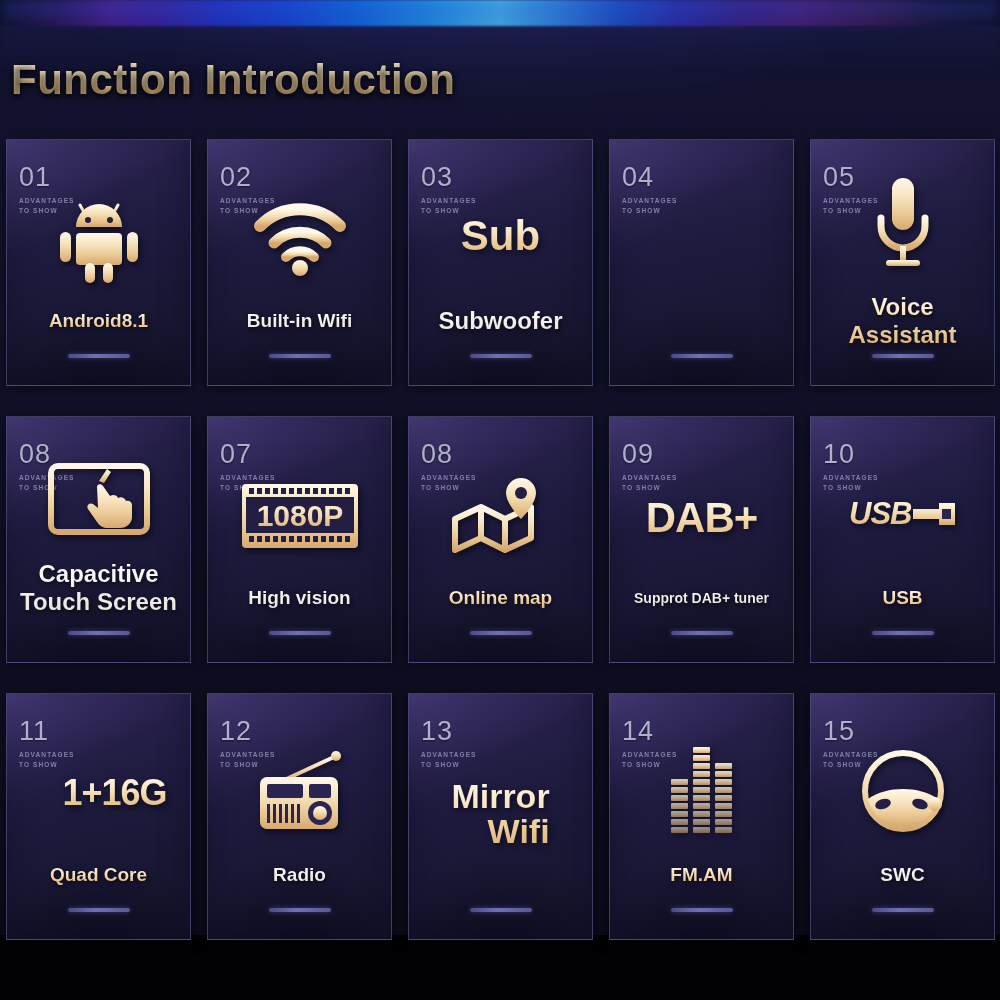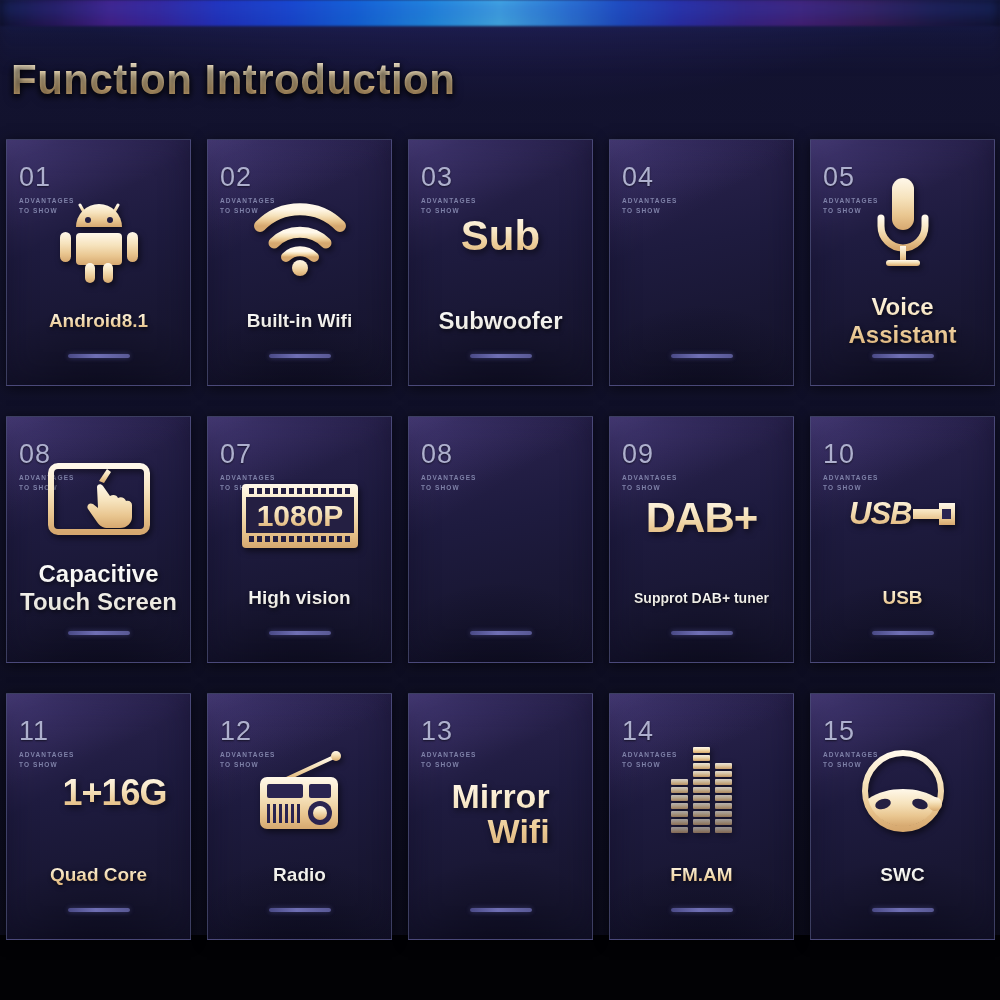--- a/index.html
+++ b/index.html
@@ -413,20 +413,41 @@
     </div>
     <div class="card">
       <div class="sheen"></div>
       <div class="sheen2"></div>
       <div class="vignette"></div>
       <div class="card-head">
         <div class="card-num">08</div>
         <div class="card-sub">ADVANTAGES
 TO SHOW</div>
       </div>
+      <div class="card-body">
+        <div class="icon-box">
+          <svg width="104" height="84" viewBox="0 0 104 84">
+            <defs>
+              <linearGradient id="g8" x1="0" y1="0" x2="0" y2="1">
+                <stop offset="0%" stop-color="#fff8ea"></stop>
+                <stop offset="38%" stop-color="#f6e3bd"></stop>
+                <stop offset="72%" stop-color="#e9c690"></stop>
+                <stop offset="100%" stop-color="#d6a86f"></stop>
+              </linearGradient>
+            </defs>
+            <g fill="none" stroke="url(#g8)" stroke-width="6" stroke-linejoin="round">
+              <path d="M6 45 L32 33 L56 45 L82 33 L82 64 L56 76 L32 64 L6 76 Z"></path>
+              <path d="M32 33 L32 64 M56 45 L56 76"></path>
+            </g>
+            <path d="M72 4 a15 15 0 0 1 15 15 c0 11 -15 26 -15 26 s-15 -15 -15 -26 a15 15 0 0 1 15 -15 z" fill="url(#g8)"></path>
+            <circle cx="72" cy="19" r="6" fill="#241f42"></circle>
+          </svg>
+        </div>
+        <div class="card-label lbl-gold lbl-lg">Online map</div>
+      </div>
       <div class="divider"></div>
     </div>
     <div class="card">
       <div class="sheen"></div>
       <div class="sheen2"></div>
       <div class="vignette"></div>
       <div class="card-head">
         <div class="card-num">09</div>
         <div class="card-sub">ADVANTAGES
 TO SHOW</div>

